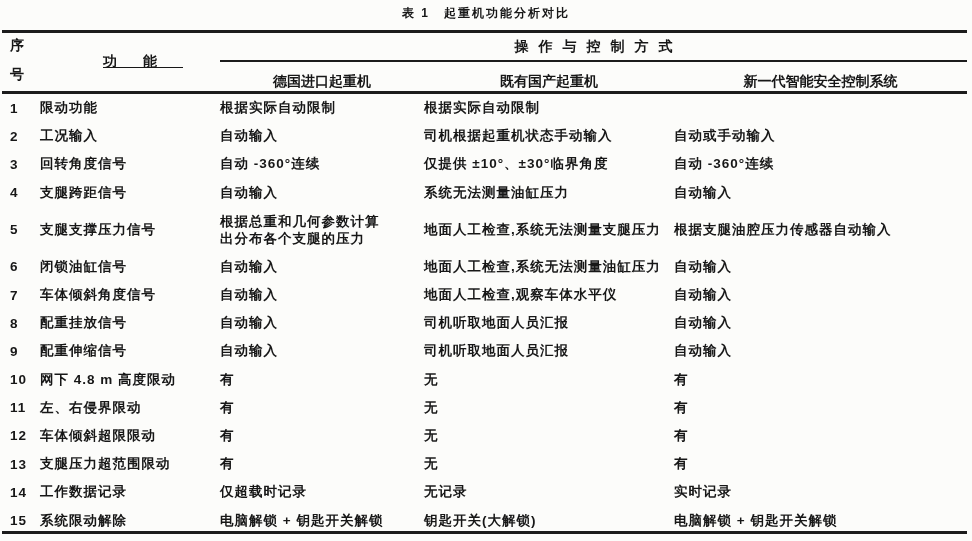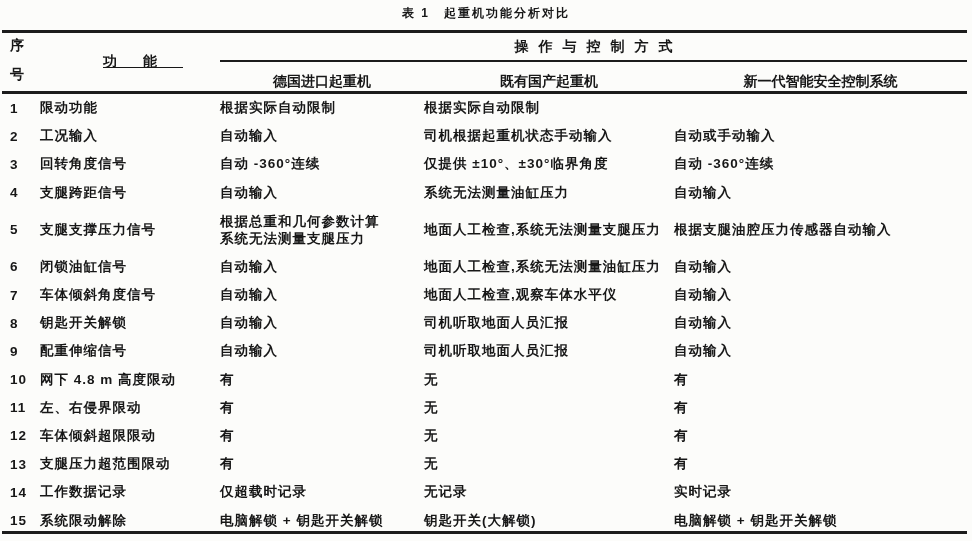--- a/index.html
+++ b/index.html
@@ -119,21 +119,21 @@
         <div class="c-func">支腿跨距信号</div>
         <div class="c-german">自动输入</div>
         <div class="c-domestic">系统无法测量油缸压力</div>
         <div class="c-newgen">自动输入</div>
       </div>
 
       <div class="row tall">
         <div class="c-num">5</div>
         <div class="c-func">支腿支撑压力信号</div>
         <div class="c-german pre">根据总重和几何参数计算
-系统无法测量支腿压力</div>
+出分布各个支腿的压力</div>
         <div class="c-domestic">地面人工检查,系统无法测量支腿压力</div>
         <div class="c-newgen">根据支腿油腔压力传感器自动输入</div>
       </div>
 
       <div class="row">
         <div class="c-num">6</div>
         <div class="c-func">闭锁油缸信号</div>
         <div class="c-german">自动输入</div>
         <div class="c-domestic">地面人工检查,系统无法测量油缸压力</div>
         <div class="c-newgen">自动输入</div>
@@ -142,21 +142,21 @@
       <div class="row">
         <div class="c-num">7</div>
         <div class="c-func">车体倾斜角度信号</div>
         <div class="c-german">自动输入</div>
         <div class="c-domestic">地面人工检查,观察车体水平仪</div>
         <div class="c-newgen">自动输入</div>
       </div>
 
       <div class="row">
         <div class="c-num">8</div>
-        <div class="c-func">钥匙开关解锁</div>
+        <div class="c-func">配重挂放信号</div>
         <div class="c-german">自动输入</div>
         <div class="c-domestic">司机听取地面人员汇报</div>
         <div class="c-newgen">自动输入</div>
       </div>
 
       <div class="row">
         <div class="c-num">9</div>
         <div class="c-func">配重伸缩信号</div>
         <div class="c-german">自动输入</div>
         <div class="c-domestic">司机听取地面人员汇报</div>

